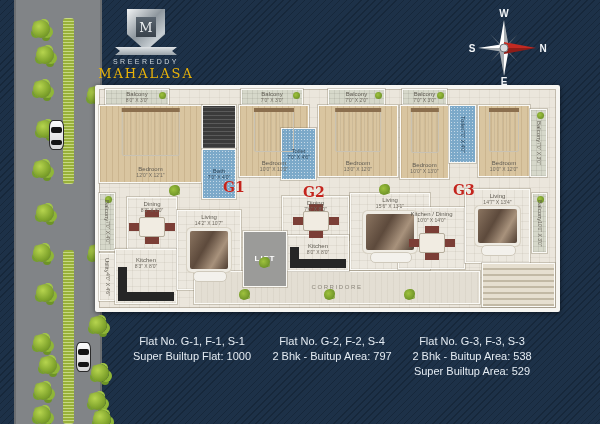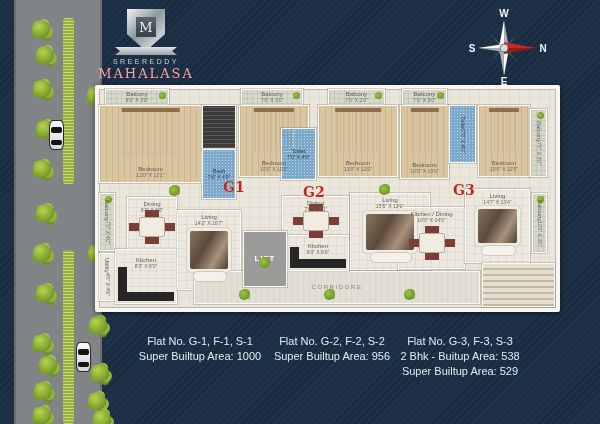--- a/index.html
+++ b/index.html
@@ -27,21 +27,21 @@
   .logo{position:absolute;left:98px;top:9px;width:96px;text-align:center;z-index:4;}
   .shield{width:38px;height:42px;margin:0 auto;display:flex;align-items:center;justify-content:center;
     background:linear-gradient(135deg,#f2f4f5,#8e979e 45%,#c6cdd2 75%,#747d84);
     clip-path:polygon(0 0,100% 0,100% 60%,50% 100%,0 60%);}
   .shield-inner{width:20px;height:20px;margin-top:-6px;display:flex;align-items:center;justify-content:center;
     background:linear-gradient(#5a6570,#39424b);color:#eef1f3;font-family:"DejaVu Serif",serif;font-size:13px;}
   .ribbon{width:62px;height:8px;margin:-4px auto 3px;
     background:linear-gradient(#dfe3e6,#9aa3aa);
     clip-path:polygon(0 0,8% 50%,0 100%,100% 100%,92% 50%,100% 0);}
   .brand-top{font-size:7px;letter-spacing:2.5px;color:#cfd7de;}
-  .brand-name{font-size:13px;letter-spacing:2px;color:#fca5a5;font-family:"DejaVu Serif",serif;margin-top:1px;}
+  .brand-name{font-size:13px;letter-spacing:2px;color:#eab308;font-family:"DejaVu Serif",serif;margin-top:1px;}
   
   .compass{position:absolute;left:458px;top:8px;z-index:4;}
   .compass text{font-family:"Liberation Sans",sans-serif;font-size:10px;font-weight:bold;fill:#f2f5f8;}
   
   .plan{position:absolute;left:95px;top:85px;width:457px;height:219px;z-index:2;
     background:#ebe6dc;border:4px solid #f7f6f2;border-radius:2px;
     box-shadow:0 1px 5px rgba(0,0,0,.55), inset 0 0 0 1px rgba(120,110,90,.35);
     background-image:repeating-linear-gradient(0deg,rgba(120,110,90,.07) 0 1px,transparent 1px 10px),
       repeating-linear-gradient(90deg,rgba(120,110,90,.07) 0 1px,transparent 1px 10px);}
   .room{position:absolute;box-sizing:border-box;border:1px solid #fbfaf6;overflow:hidden;
@@ -93,23 +93,23 @@
   .furn-counter::after{content:"";position:absolute;left:2px;top:32%;bottom:2px;width:9px;background:#262626;}
   .has-counter{justify-content:flex-start;padding-top:7px;}
   .unit-label{position:absolute;color:#c3241c;font-weight:bold;font-size:14px;z-index:7;
     font-family:"DejaVu Serif",serif;text-shadow:0 0 1px rgba(255,255,255,.7);}
   .plant{position:absolute;width:11px;height:11px;z-index:7;border-radius:50% 40% 55% 45%;
     background:radial-gradient(circle at 40% 40%,#9fc23e,#6f9428 70%);
     box-shadow:4px 3px 0 -4px #85ad33,-3px 3px 0 -4px #85ad33,2px -3px 0 -4px #b1d14c;}
   
   .flat-info{position:absolute;top:334px;text-align:center;color:#e4ebf2;font-size:11px;
     line-height:15px;z-index:3;}
-  .flat-info.f1{left:108px;width:184px;}
+  .flat-info.f1{left:100px;width:184px;}
   .flat-info.f2{left:248px;width:168px;}
-  .flat-info.f3{left:376px;width:168px;}
+  .flat-info.f3{left:388px;width:168px;}
 </style>
 </head>
 <body>
 
 <div id="stage">
 
   <div class="road">
     <div class="median seg1"></div>
     <div class="median seg2"></div>
   </div>
@@ -267,25 +267,25 @@
       <div class="plant" style="left: 70px; top: 96px;"></div>
       <div class="plant" style="left: 160px; top: 168px;"></div>
       <div class="plant" style="left: 280px; top: 95px;"></div>
       <div class="plant" style="left: 140px; top: 200px;"></div>
       <div class="plant" style="left: 225px; top: 200px;"></div>
       <div class="plant" style="left: 305px; top: 200px;"></div>
     </div>
 
   <div class="flat-info f1">
     <div>Flat No. G-1, F-1, S-1</div>
-    <div>Super Builtup Area: 1000</div>
+    <div>Super Builtup Flat: 1000</div>
   </div>
   <div class="flat-info f2">
-    <div>Flat No. G-2, F-2, S-2</div>
-    <div>Super Builtup Area: 956</div>
+    <div>Flat No. G-2, F-2, S-4</div>
+    <div>2 Bhk - Buitup Area: 797</div>
   </div>
   <div class="flat-info f3">
     <div>Flat No. G-3, F-3, S-3</div>
     <div>2 Bhk - Buitup Area: 538</div>
     <div>Super Builtup Area: 529</div>
   </div>
 
 <div class="tree" style="left: 32px; top: 20px;"></div>
     <div class="tree" style="left: 36px; top: 46px;"></div>
     <div class="tree" style="left: 33px; top: 80px;"></div>

